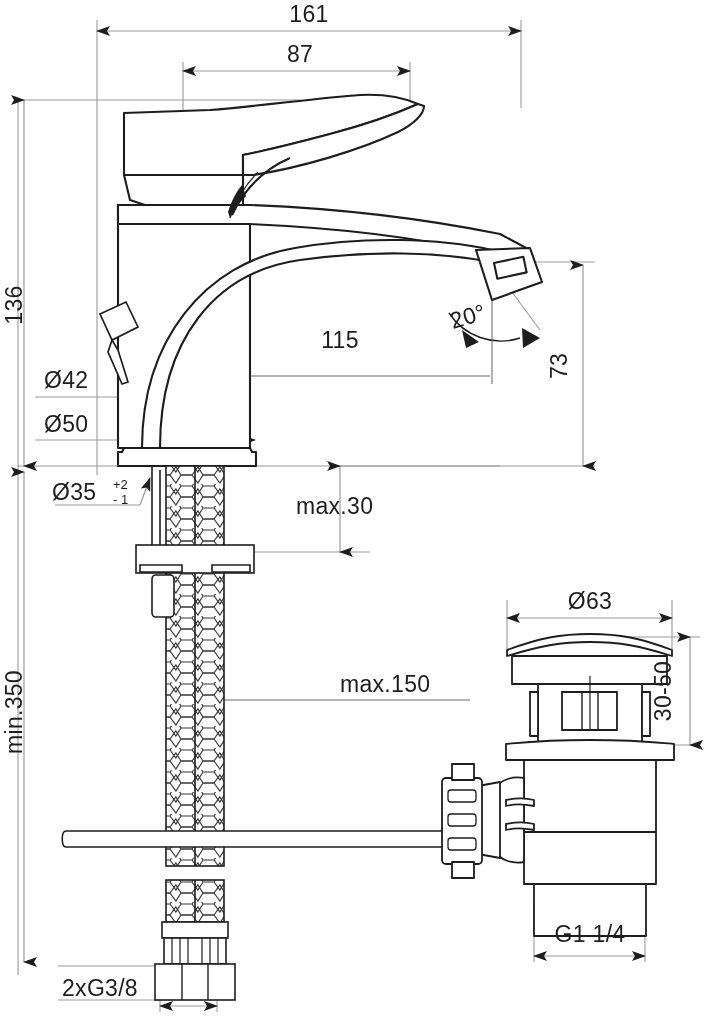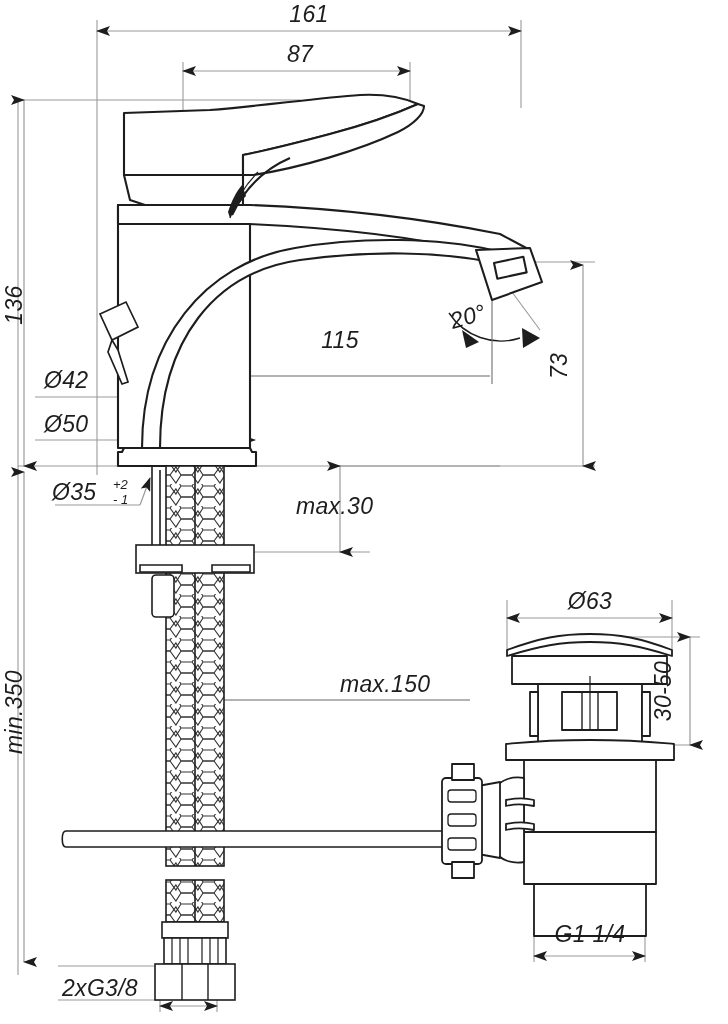--- a/index.html
+++ b/index.html
@@ -4,21 +4,21 @@
 <title>Faucet Technical Drawing</title>
 <style>
   html,body{margin:0;padding:0;background:#ffffff;}
   body{
     width:728px;height:1024px;
     font-family:"Liberation Sans",sans-serif;
     color:#1a1a1a;
     overflow:hidden;
     position:relative;
   }
-  #sheet{position:absolute;left:0;top:0;width:588px;height:1024px;font-style:italic;}
+  #sheet{position:absolute;left:0;top:0;width:588px;height:1024px;}
   svg{display:block;}
   .dimtxt{
     font-family:"Liberation Sans",sans-serif;
     font-size:23px;
     fill:#1d1d1d;
     letter-spacing:0.3px;
   }
   .dimtxt-sm{
     font-family:"Liberation Sans",sans-serif;
     font-size:13px;

